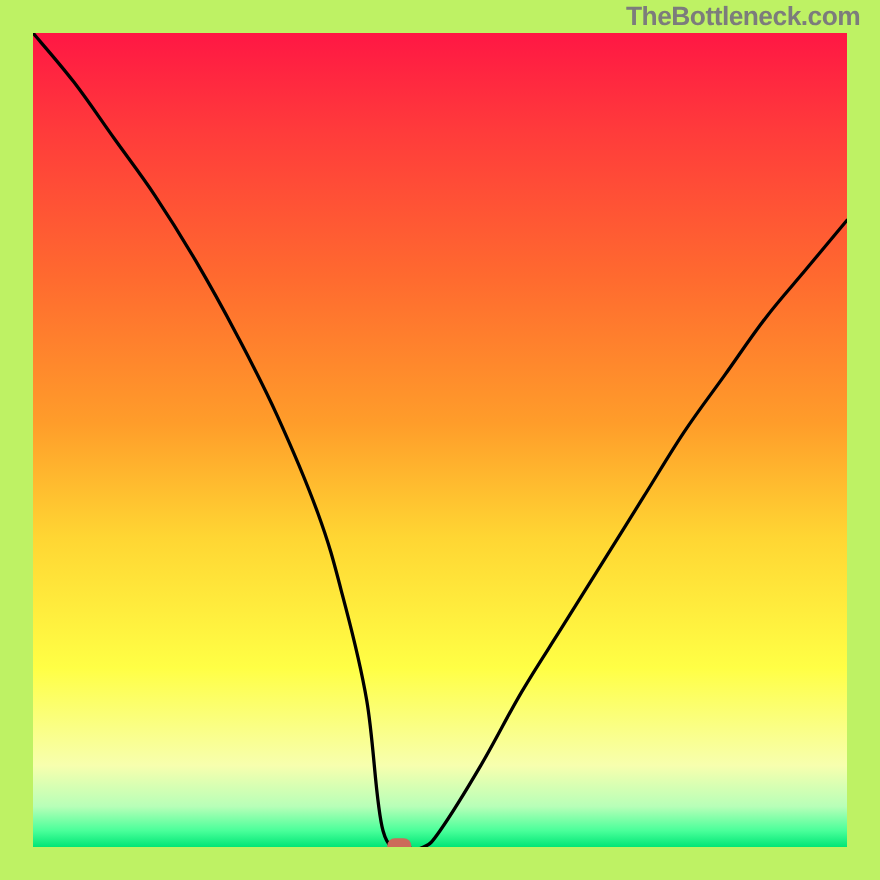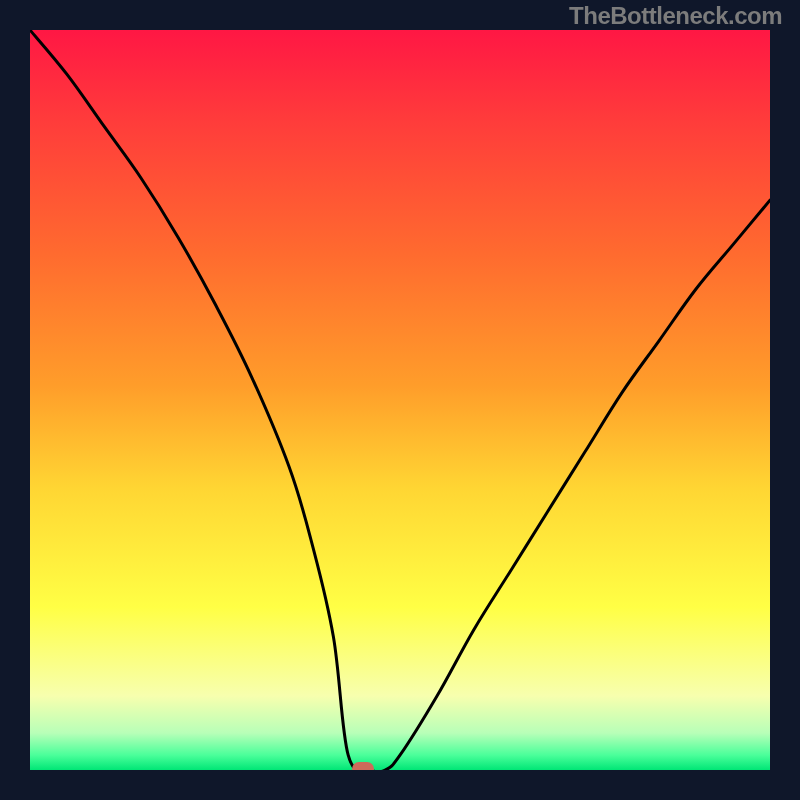--- a/index.html
+++ b/index.html
@@ -8,21 +8,21 @@
     width: 800px;
     height: 800px;
     background: #000;
     font-family: Arial, Helvetica, sans-serif;
     overflow: hidden;
   }
   .frame {
     position: relative;
     width: 800px;
     height: 800px;
-    background: #0f172a;
+    background: #bef264;
   }
   .watermark {
     position: absolute;
     top: 2px;
     right: 18px;
     color: #7c7c7c;
     font-size: 24px;
     font-weight: 600;
     letter-spacing: -0.5px;
     z-index: 10;

